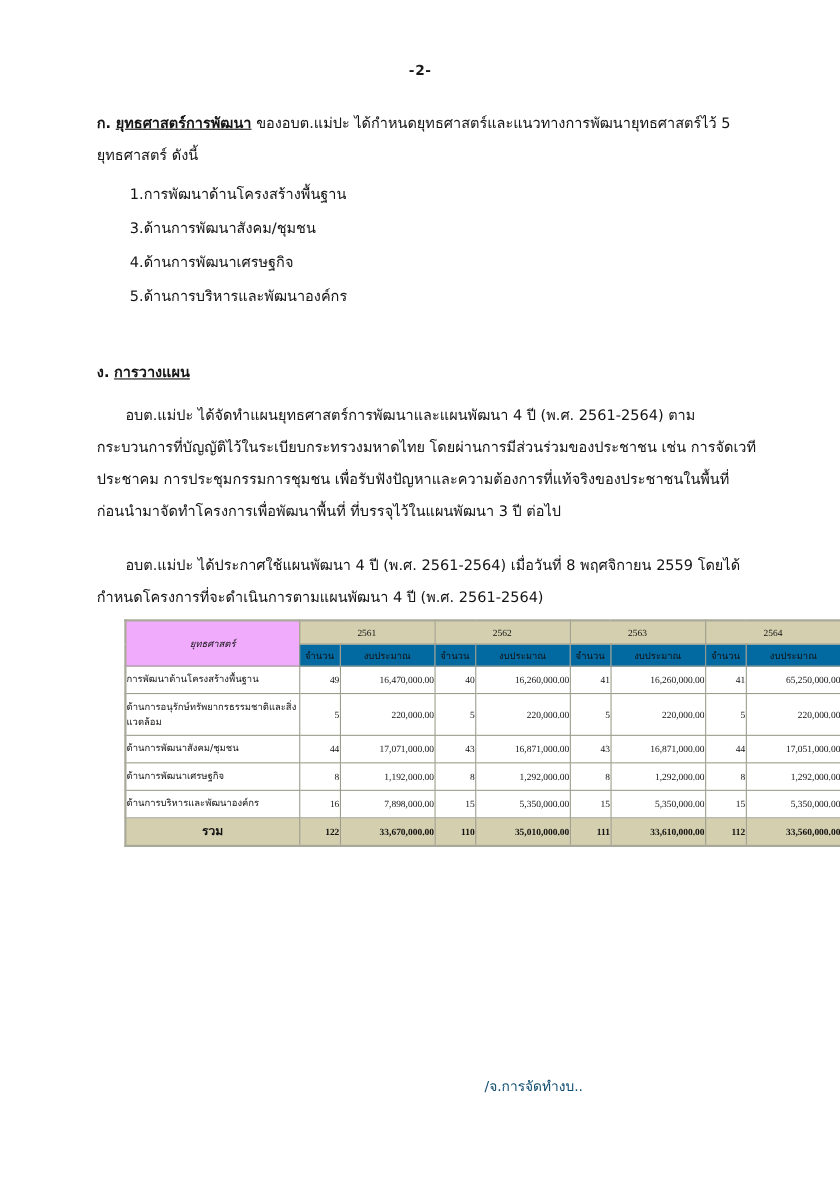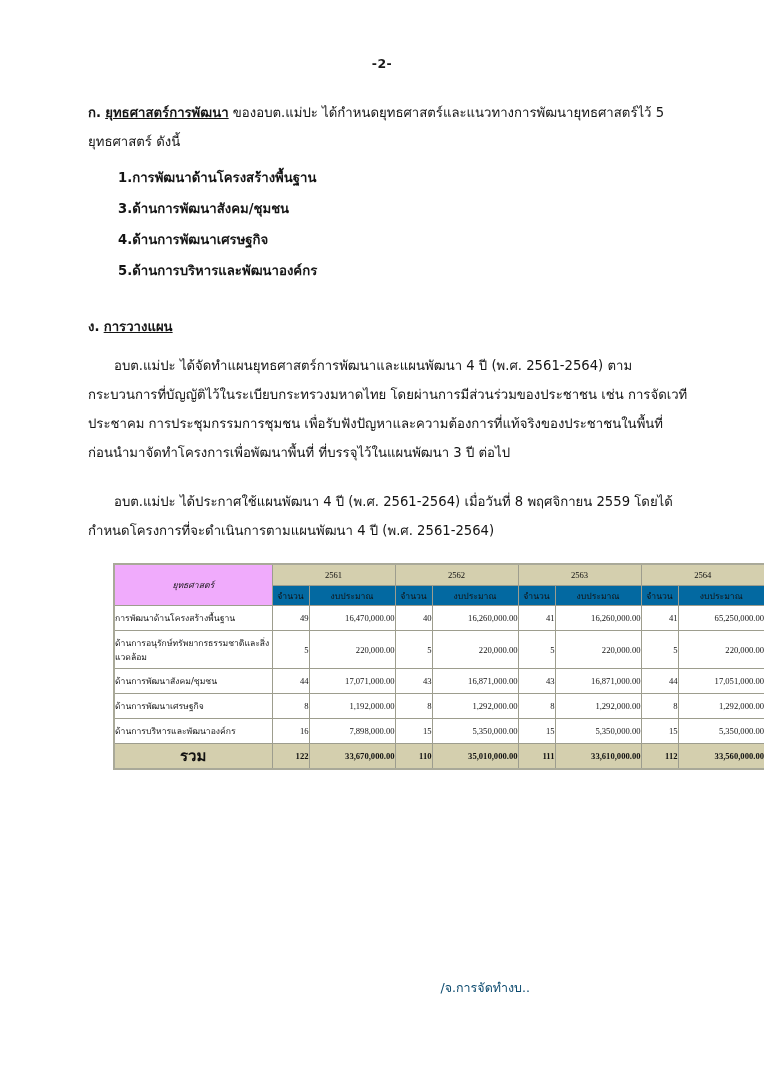--- a/index.html
+++ b/index.html
@@ -57,24 +57,23 @@
     font-weight: bold;
   }
   .heading-underline {
     font-weight: bold;
     text-decoration: underline;
     text-underline-offset: 1px;
   }
 
   
   .list {
-    margin: 6px 0 0 0;
+    margin: 6px 0 13px 0;
     padding: 0;
     list-style: none;
-    font-weight: bold;
   }
   .list li {
     font-size: 13.2px;
     line-height: 31px;
     padding-left: 30px;
     color: #141414;
     white-space: nowrap;
   }
 
   
@@ -149,21 +148,21 @@
     font-size: 9.4px;
     margin-left: 15px;
   }
 
   tr.total-row td {
     background: #d4cfae;
     font-weight: bold;
   }
   tr.total-row td.label-cell {
     text-align: center;
-    font-size: 15px;
+    font-size: 11px;
     font-weight: bold;
   }
   tr.total-row td.num-cell,
   tr.total-row td.money-cell {
     font-weight: bold;
   }
 
   .row-h { height: 25px; padding-left: 48px; }
   .row-h2 { height: 38px; }
 

